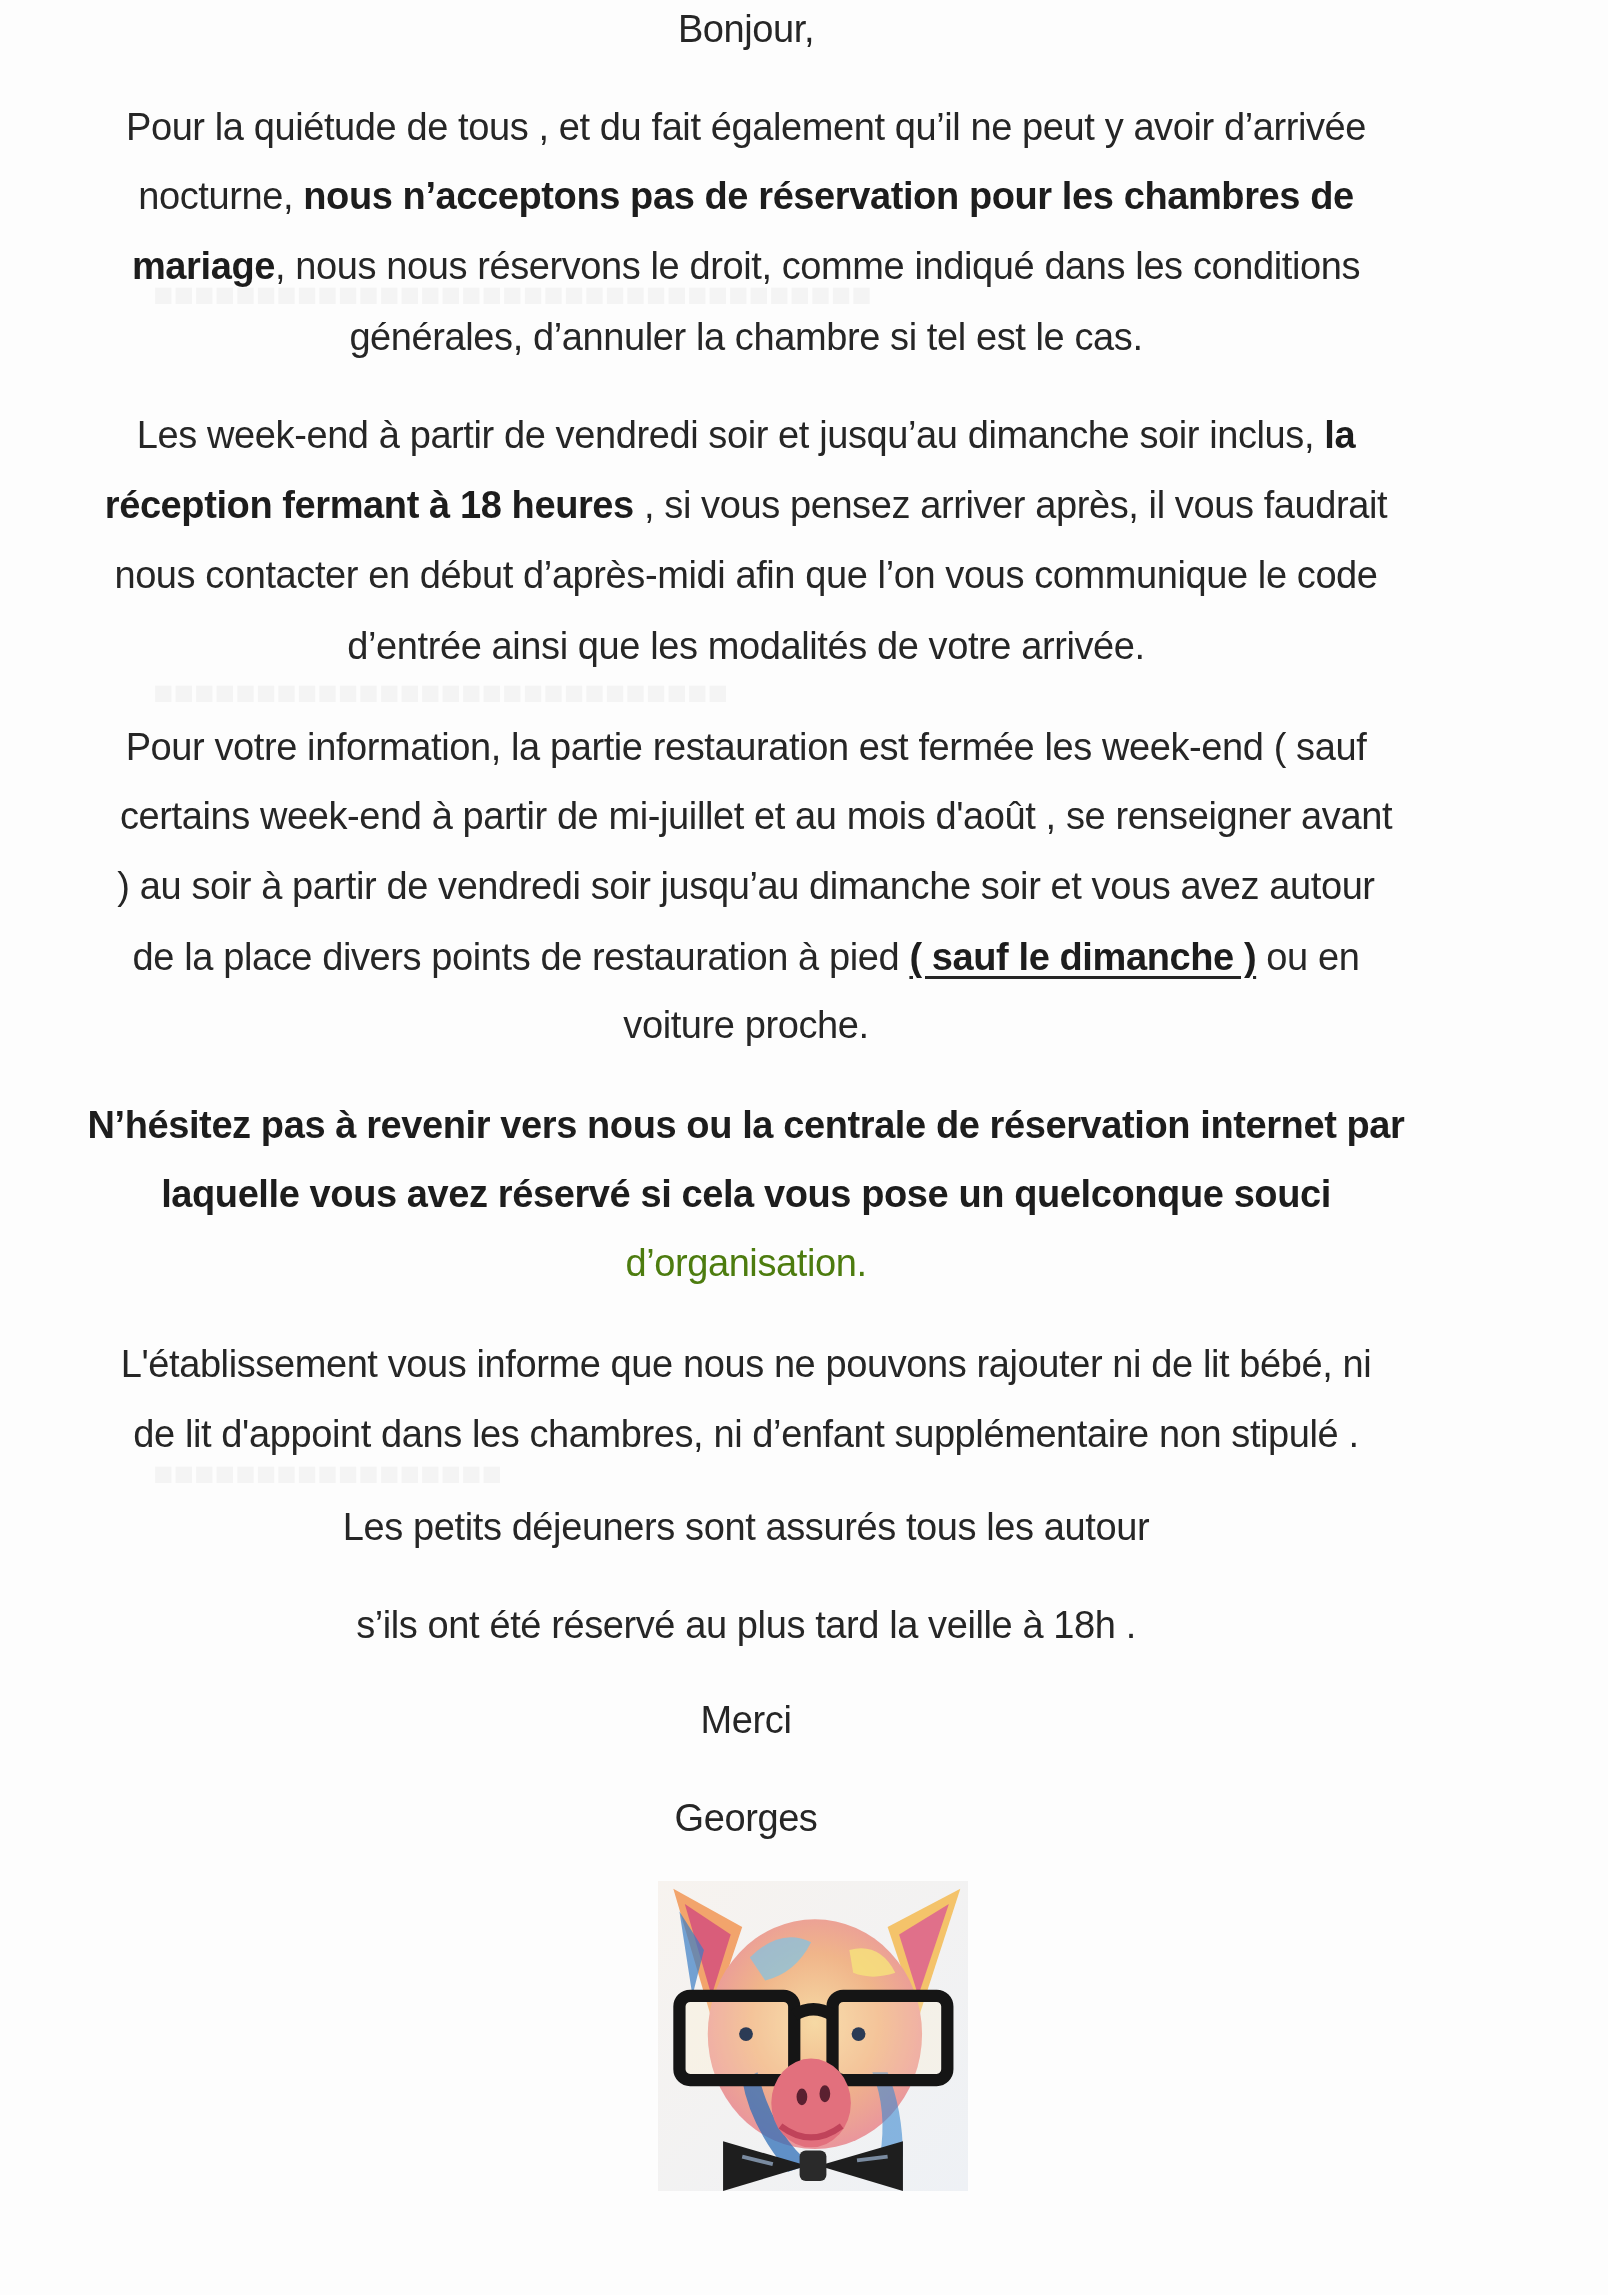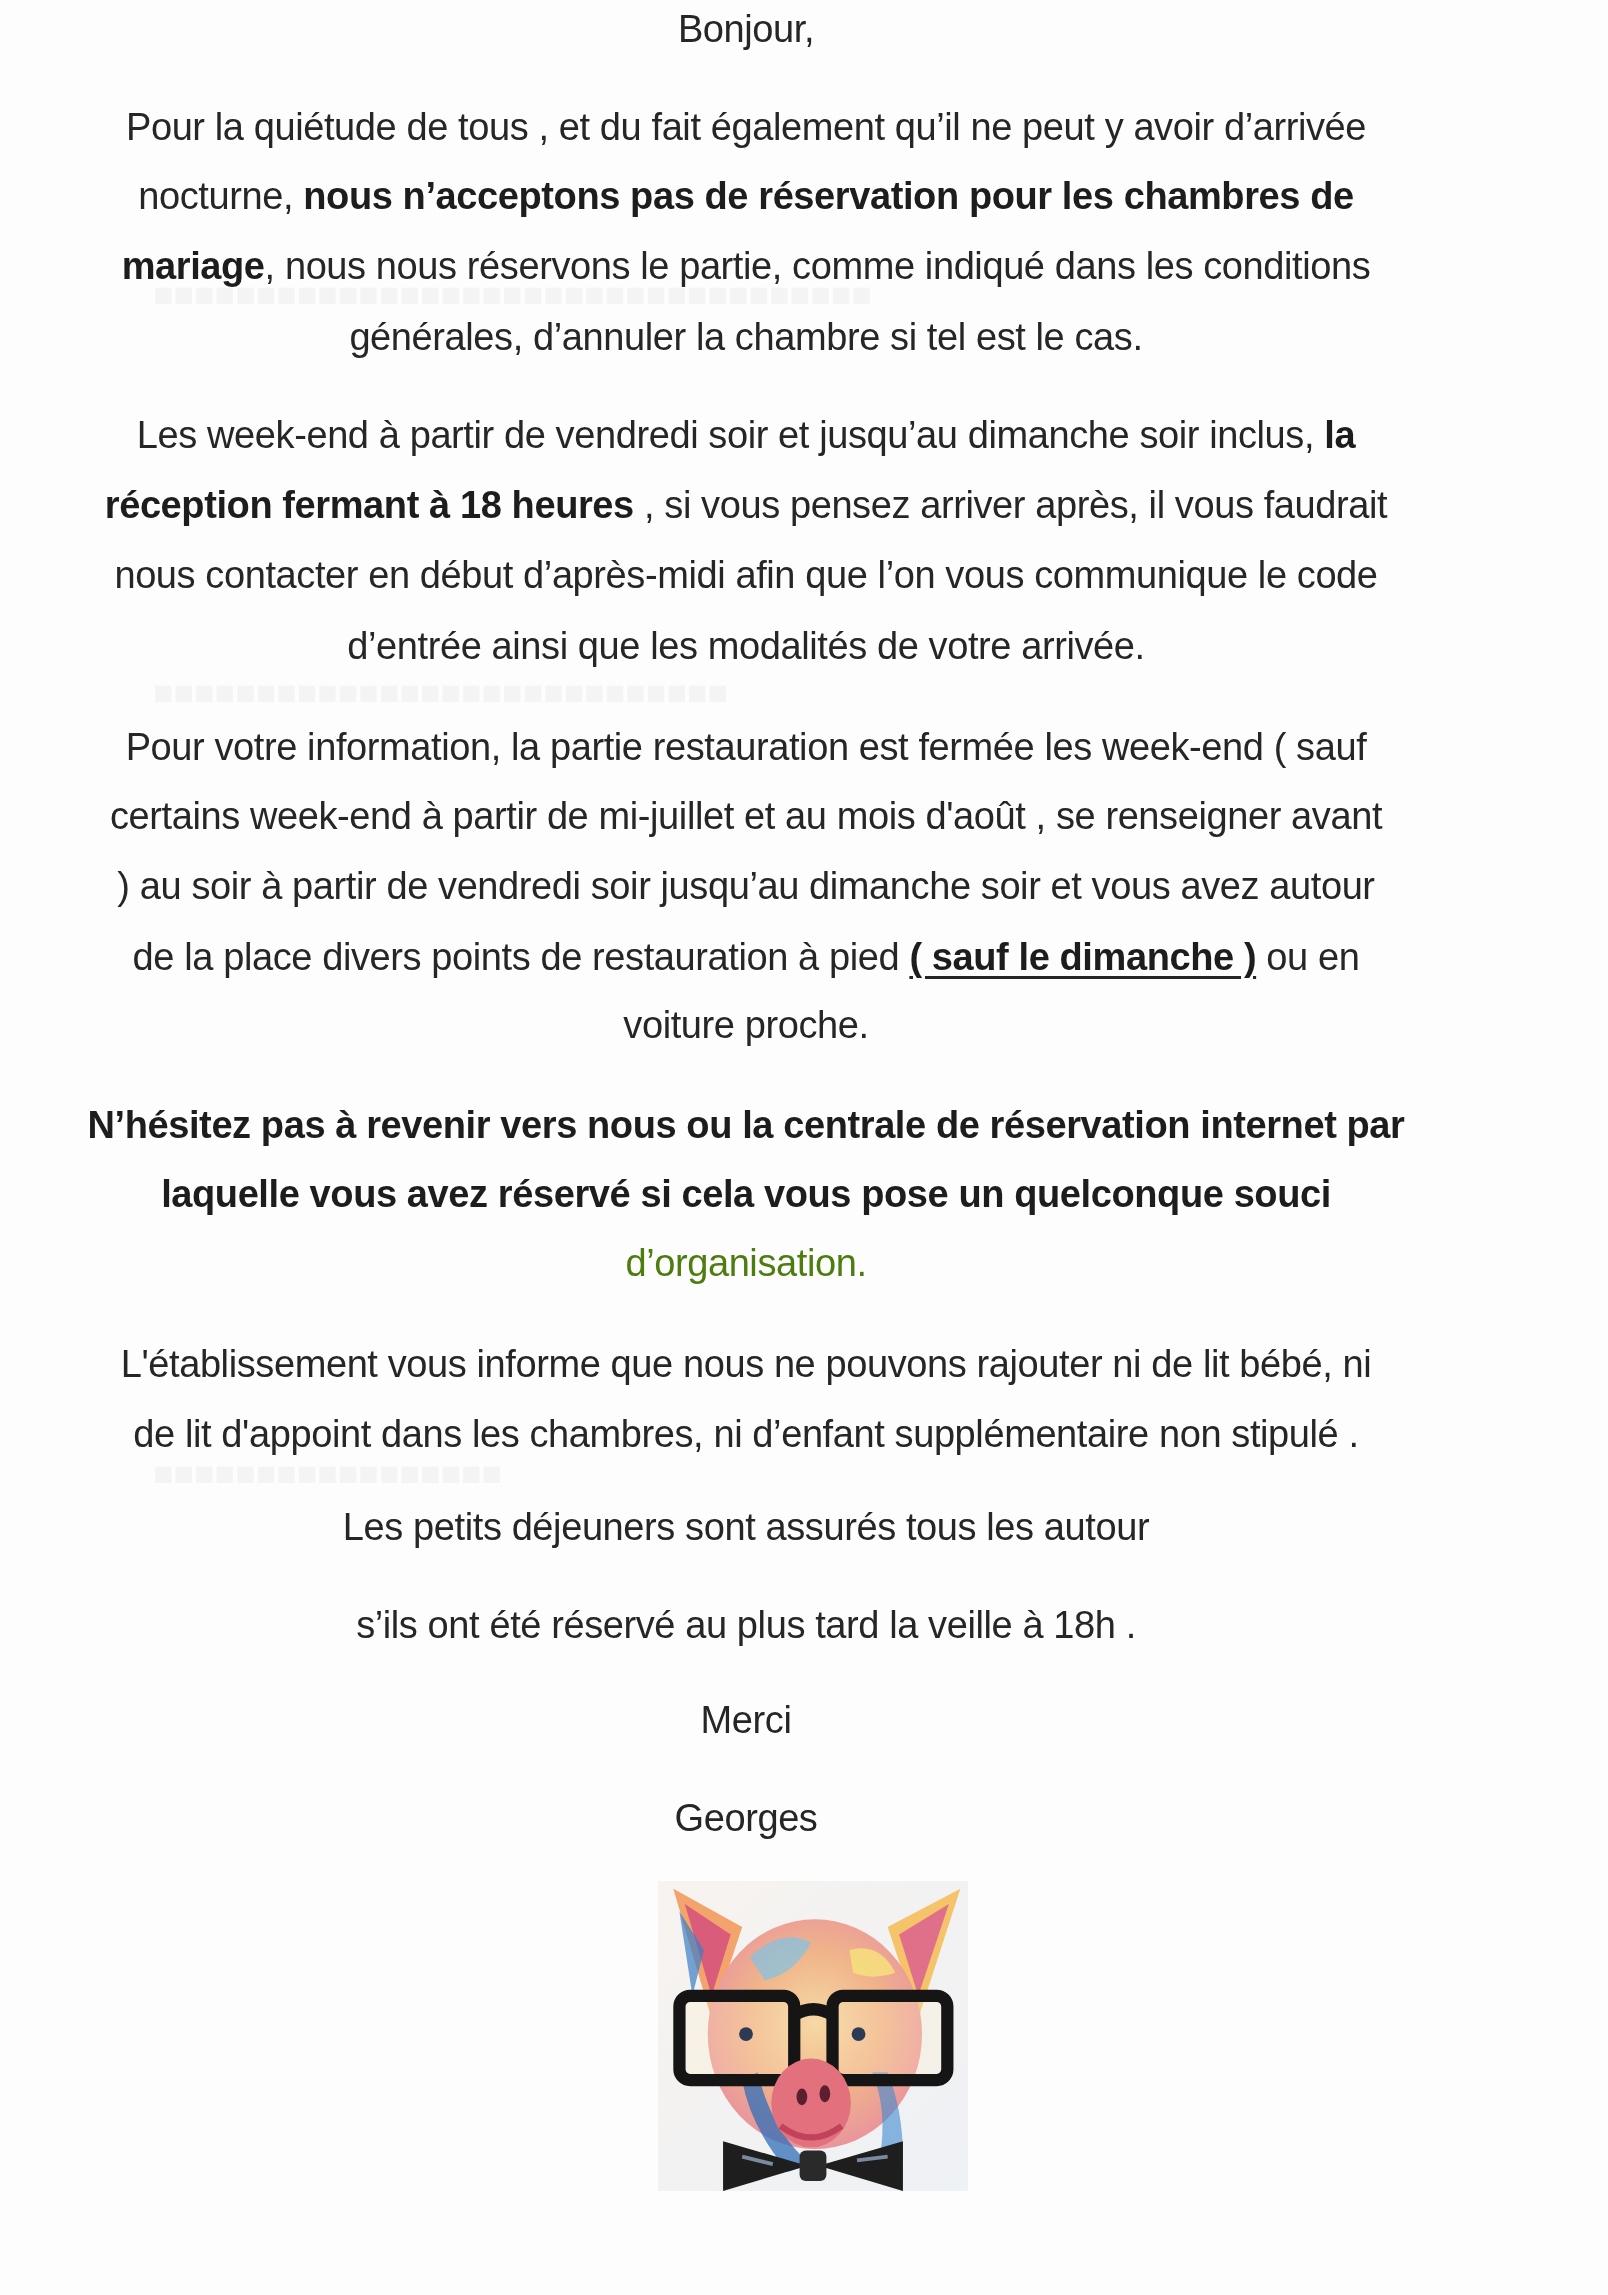--- a/index.html
+++ b/index.html
@@ -25,34 +25,34 @@
 <div class="ghost" style="left:153px;top:673px;">■■■■■■■■■■■■■■■■■■■■■■■■■■■■</div>
 <div class="ghost" style="left:153px;top:1454px;">■■■■■■■■■■■■■■■■■</div>
 
 <div>
 
   <div class="line" style="top:6.1px;">Bonjour,</div>
 
   <div>
     <div class="line" style="top:104px;">Pour la quiétude de tous , et du fait également qu’il ne peut y avoir d’arrivée</div>
     <div class="line" style="top:173px;"><span>nocturne, </span><b>nous n’acceptons pas de réservation pour les chambres de</b></div>
-    <div class="line" style="top:243px;"><b>mariage</b><span>, nous nous réservons le partie, comme indiqué dans les conditions</span></div>
+    <div class="line" style="top:243px;"><b>mariage</b><span>, nous nous réservons le droit, comme indiqué dans les conditions</span></div>
     <div class="line" style="top:314px;">générales, d’annuler la chambre si tel est le cas.</div>
   </div>
 
   <div>
     <div class="line" style="top:412px;"><span>Les week-end à partir de vendredi soir et jusqu’au dimanche soir inclus, </span><b>la</b></div>
     <div class="line" style="top:482px;"><b>réception fermant  à 18 heures</b><span> , si vous pensez arriver après, il vous faudrait</span></div>
     <div class="line" style="top:552px;">nous contacter en début d’après-midi  afin que l’on vous communique le code</div>
     <div class="line" style="top:623px;">d’entrée ainsi que les modalités de votre arrivée.</div>
   </div>
 
   <div>
     <div class="line" style="top:724px;">Pour votre information, la partie restauration est fermée les week-end ( sauf</div>
-    <div class="line" style="top:793px;">certains week-end à partir de mi-juillet et au mois d'août , se renseigner avant</div>
+    <div class="line" style="top:793px;padding-left:10px;">certains week-end à partir de mi-juillet et au mois d'août , se renseigner avant</div>
     <div class="line" style="top:863px;">) au soir à partir de vendredi soir jusqu’au dimanche soir et vous avez autour</div>
     <div class="line" style="top:934px;"><span>de la place divers points de restauration à pied </span><u><b>( sauf le dimanche )</b></u><span> ou en</span></div>
     <div class="line" style="top:1002px;">voiture proche.</div>
   </div>
 
   <div>
     <div class="line" style="top:1102px;font-weight:bold;color:#1d1d1d;">N’hésitez pas à revenir vers nous ou la centrale de réservation internet par</div>
     <div class="line" style="top:1171px;font-weight:bold;color:#1d1d1d;">laquelle vous avez réservé si cela vous pose un quelconque souci</div>
     <div class="line" style="top:1240px;font-weight:normal;color:#4d7c0f;">d’organisation.</div>
   </div>

